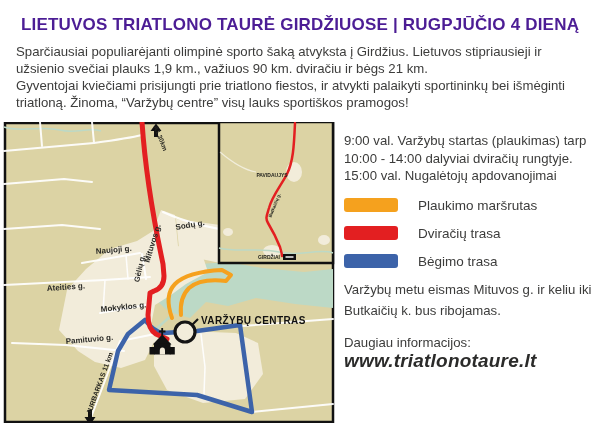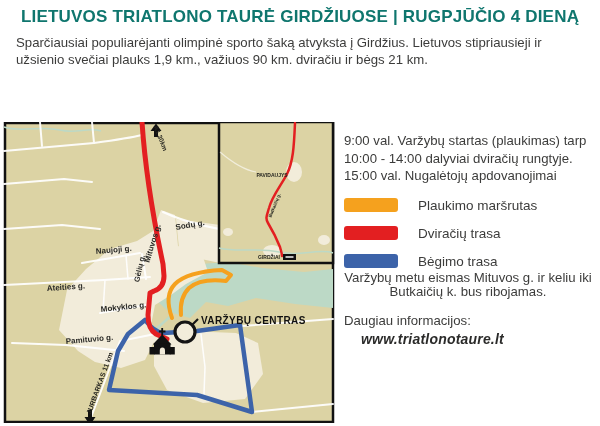--- a/index.html
+++ b/index.html
@@ -1,45 +1,46 @@
 <!DOCTYPE html>
 <html><head>
 <meta charset="utf-8">
 <style>
   html,body{margin:0;padding:0;}
   .page{position:relative;width:600px;height:426px;background:#ffffff;overflow:hidden;
         font-family:"Liberation Sans",sans-serif;color:#3c3c3b;}
-  .title{margin:0;padding-top:7px;text-align:center;font-size:17px;font-weight:bold;
-         letter-spacing:.2px;color:#0f766e;}
+  .title{margin:8px;padding-top:7px;text-align:center;font-size:17px;font-weight:bold;
+         letter-spacing:.2px;color:#4c1d95;}
   .intro{margin:7px 12px 0 16px;font-size:13.2px;line-height:17px;}
   .intro p{margin:0;}
   .map-wrap{position:absolute;left:3px;top:122px;width:332px;height:301px;}
   .map-wrap svg{display:block;}
   .right-col{position:absolute;left:344px;top:124px;width:248px;}
   .rules-heading{font-size:16.5px;line-height:21px;font-weight:bold;color:#1d1d1b;letter-spacing:.2px;}
   .schedule{margin-top:8px;font-size:13.2px;line-height:17.5px;}
   .legend{margin-top:5px;}
   .legend-row{display:flex;align-items:center;margin-top:13px;}
   .swatch{width:54px;height:14px;border-radius:3px;margin-right:20px;flex:0 0 auto;}
   .legend-label{font-size:13.5px;}
-  .restriction{margin-top:2px;font-size:13.2px;line-height:14px;text-align:center;}
+  .restriction{margin-top:10px;font-size:13.2px;line-height:21px;}
   .more-info{margin-top:13px;font-size:13.2px;line-height:18px;}
-  .website{font-size:14px;font-weight:bold;font-style:italic;color:#2b2b2a;letter-spacing:.2px;margin-left:17px;}
+  .website{font-size:19px;font-weight:bold;font-style:italic;color:#2b2b2a;letter-spacing:.2px;}
   .map-street{font-weight:bold;fill:#2b2b28;}
   .map-tiny{font-weight:bold;fill:#24241f;}
 </style>
 </head>
 <body>
 
 <div class="page">
 
   <h1 class="title">LIETUVOS TRIATLONO TAURĖ GIRDŽIUOSE | RUGPJŪČIO 4 DIENĄ</h1>
 
   <div class="intro">
     <p>Sparčiausiai populiarėjanti olimpinė sporto šaką atvyksta į Girdžius. Lietuvos stipriausieji ir užsienio svečiai plauks 1,9 km., važiuos 90 km. dviračiu ir bėgs 21 km.</p>
+    <p>Gyventojai kviečiami prisijungti prie triatlono fiestos, ir atvykti palaikyti sportininkų bei išmėginti triatloną. Žinoma, “Varžybų centre” visų lauks sportiškos pramogos!</p>
   </div>
 
   <div class="map-wrap">
     <svg width="332" height="301" viewBox="0 0 330 301" xmlns="http://www.w3.org/2000/svg">
 
       <rect x="1" y="1" width="328" height="299" stroke="#111111" stroke-width="2.5" fill="#DCD3A4"></rect>
 
       <g>
         <path d="M151,161 L169,147 L196,142 L224,140 L258,146 L300,150 L329,147 L329,186 L291,182 L252,176 L224,184 L202,180 L186,196 L165,190 L152,178 Z" fill="#BCD9C6"></path>
         <path fill="none" stroke-width="2.5" d="M168,193 C152,206 146,214 139,221 C131,229 118,231 106,238" stroke="#BCD9C6"></path>

